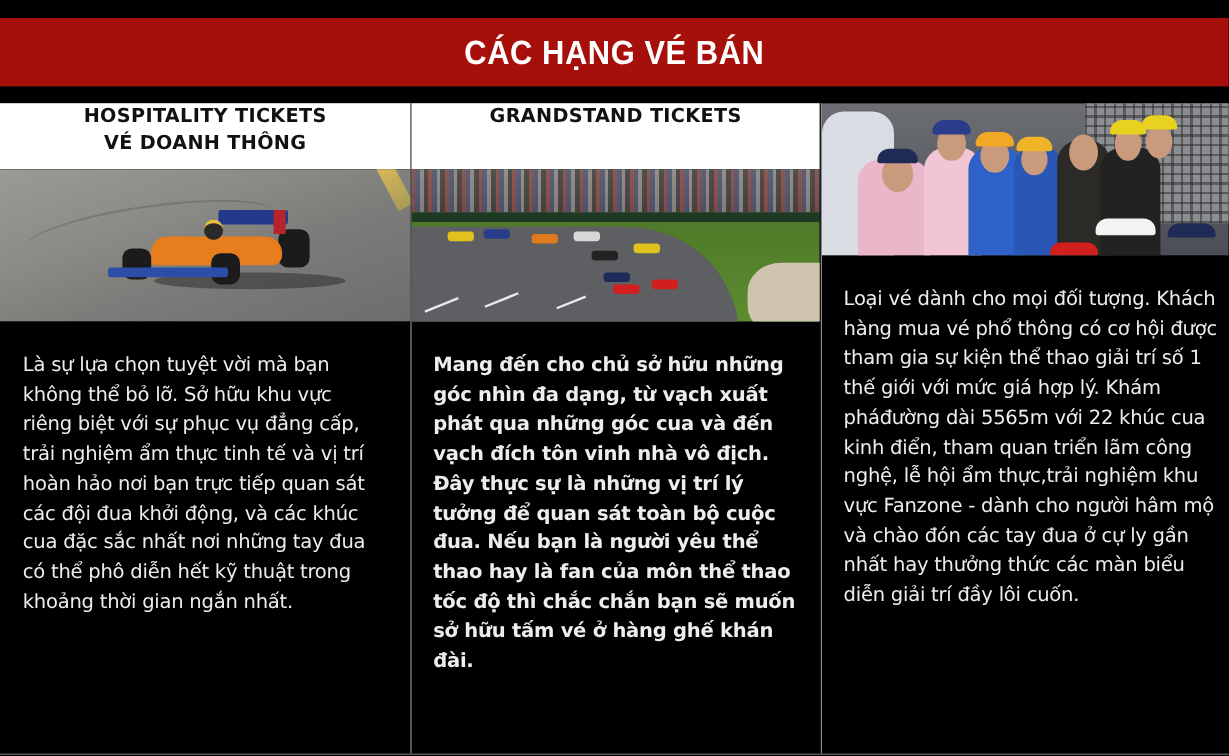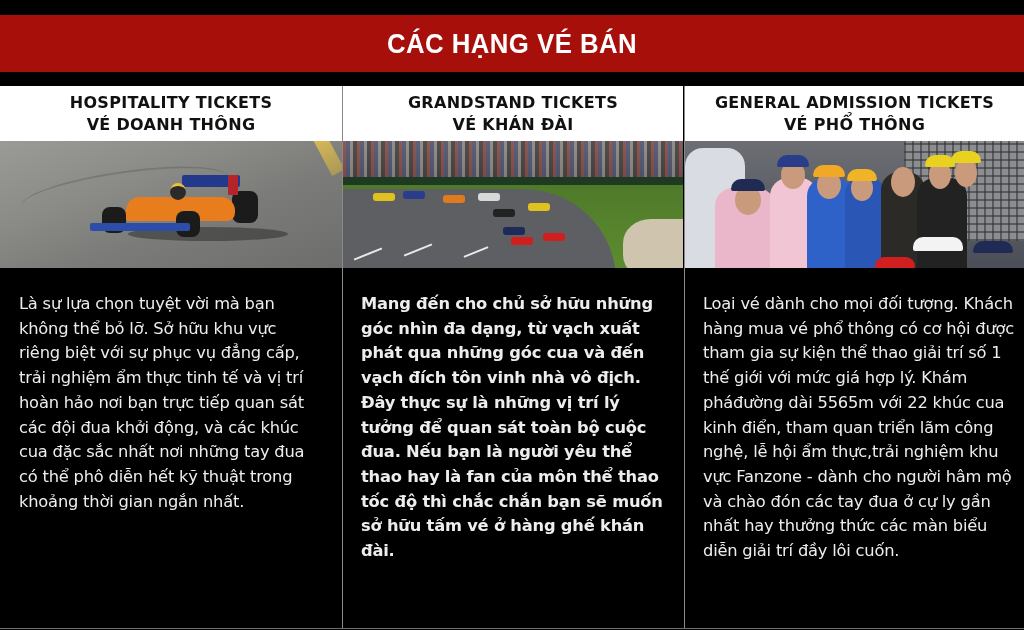--- a/index.html
+++ b/index.html
@@ -55,21 +55,20 @@
     width: 1px;
     height: 542px;
     background: #8a8a8a;
   }
   .col-head {
     height: 55px;
     background: #ffffff;
     display: flex;
     flex-direction: column;
     align-items: center;
-    justify-content: center;
     text-align: center;
   }
   .col-head .en, .col-head .vi {
     color: #111111;
     font-family: "DejaVu Sans", sans-serif;
     font-weight: bold;
     font-size: 16px;
     line-height: 22px;
     letter-spacing: 0.3px;
   }
@@ -189,21 +188,20 @@
       </div>
     </div>
     <div class="col-body">Là sự lựa chọn tuyệt vời mà bạn không thể bỏ lỡ. Sở hữu khu vực riêng biệt với sự phục vụ đẳng cấp, trải nghiệm ẩm thực tinh tế và vị trí hoàn hảo nơi bạn trực tiếp quan sát các đội đua khởi động, và các khúc cua đặc sắc nhất nơi những tay đua có thể phô diễn hết kỹ thuật trong khoảng thời gian ngắn nhất.</div>
   </div>
 
   <div class="col-sep" style="left:342px;"></div>
 
   <div class="col col-2">
     <div class="col-head">
       <div class="en">GRANDSTAND TICKETS</div>
-      <div class="vi">VÉ KHÁN ĐÀI</div>
     </div>
     <div class="col-img">
       <div class="img-stand">
         <div class="crowd"></div>
         <div class="barrier"></div>
         <div class="grass-l"></div>
         <div class="track"></div>
         <div class="runoff"></div>
         <div class="line" style="left:10px; top:112px; width:30px;"></div>
         <div class="line" style="left:60px; top:108px; width:30px;"></div>
@@ -218,24 +216,20 @@
         <div class="car" style="left:168px; top:96px; background:#d11e1e;"></div>
         <div class="car" style="left:200px; top:92px; background:#d11e1e;"></div>
       </div>
     </div>
     <div class="col-body">Mang đến cho chủ sở hữu những góc nhìn đa dạng, từ vạch xuất phát qua những góc cua và đến vạch đích tôn vinh nhà vô địch. Đây thực sự là những vị trí lý tưởng để quan sát toàn bộ cuộc đua. Nếu bạn là người yêu thể thao hay là fan của môn thể thao tốc độ thì chắc chắn bạn sẽ muốn sở hữu tấm vé ở hàng ghế khán đài.</div>
   </div>
 
   <div class="col-sep" style="left:684px;"></div>
 
   <div class="col col-3">
-    <div class="col-head">
-      <div class="en">GENERAL ADMISSION TICKETS</div>
-      <div class="vi">VÉ PHỔ THÔNG</div>
-    </div>
     <div class="col-img">
       <div class="img-drivers">
         <div class="fence"></div>
         <div class="person" style="left:0; width:60px; height:120px; background:#d9dde3;"></div>
         <div class="person" style="left:30px; width:60px; height:80px; background:#e9b7c9;"></div>
         <div class="head" style="left:50px; top:44px; width:26px; height:30px;"></div>
         <div class="cap" style="left:46px; top:38px; width:34px; height:12px; background:#1f2a55;"></div>
         <div class="person" style="left:85px; width:48px; height:90px; background:#f2c5d4;"></div>
         <div class="head" style="left:96px; top:20px; width:24px; height:28px;"></div>
         <div class="cap" style="left:92px; top:14px; width:32px; height:12px; background:#2a3d8a;"></div>

